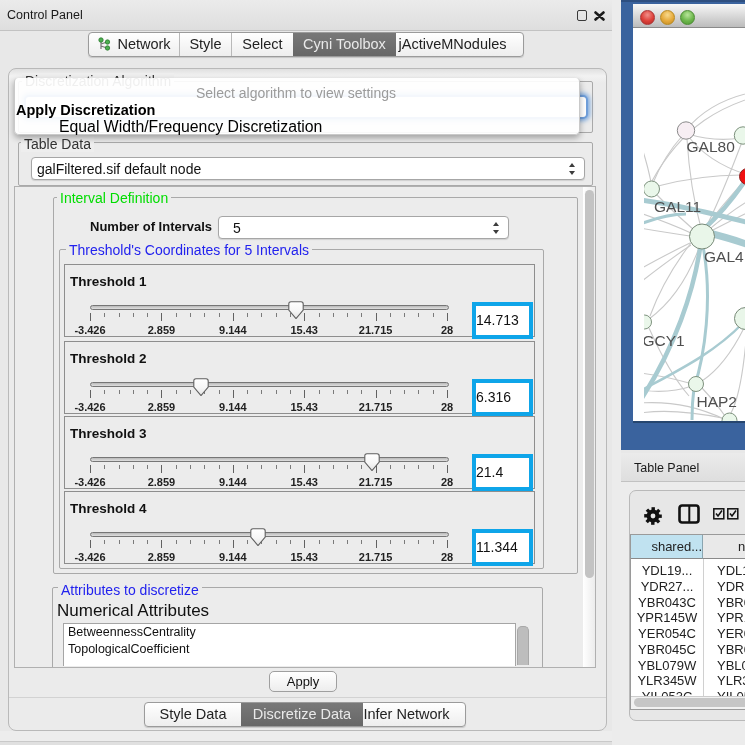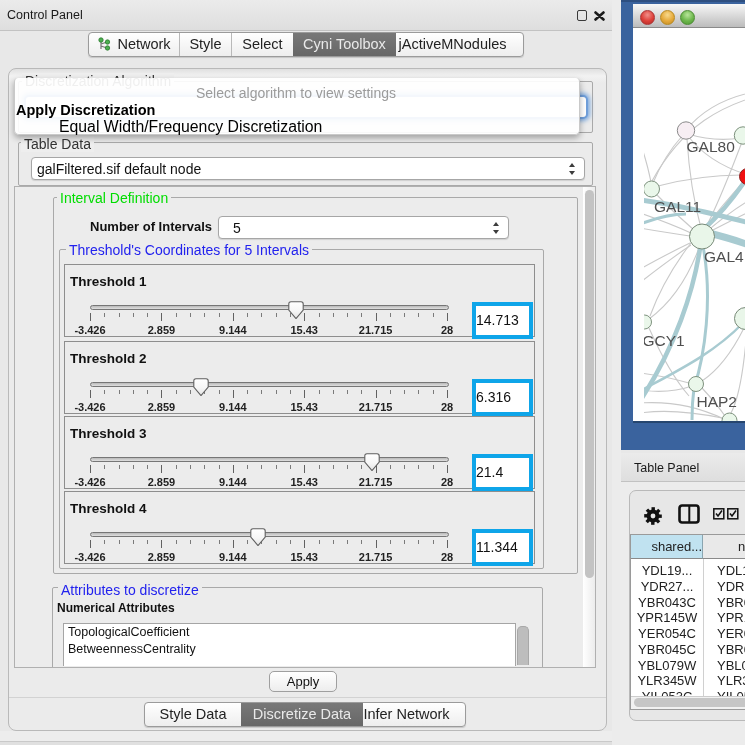--- a/index.html
+++ b/index.html
@@ -285,26 +285,26 @@
       </defs>
     <path d="M3,0.8 L13,0.8 Q15.2,0.8 15.2,3 L15.2,9 L8,17.6 L0.8,9 L0.8,3 Q0.8,0.8 3,0.8 Z" fill="url(#thg491)" stroke="#5f5f5f" stroke-width="1.1"></path>
   </svg>
   <div class="vfield">11.344</div>
 </div>
 
 <div class="abs" style="left:14px;top:187px;width:582px;height:480px;overflow:hidden;pointer-events:none;">
   <div class="fieldset" style="left:38px;top:400px;width:489px;height:120px;"></div>
 </div>
 <div class="fs-label" style="left:58px;top:582px;color:#2222ee;background:#ececec;">Attributes to discretize</div>
-<div class="abs" style="left:57px;top:601px;font-size:12px;font-weight:bold;color:#111;">Numerical Attributes</div>
+<div class="abs" style="left:57px;top:601px;font-size:17px;font-weight:normal;color:#111;">Numerical Attributes</div>
 
 <div class="abs" style="left:63px;top:623px;width:451px;height:42px;background:#fff;
   border:1px solid #a5a5a5;border-bottom:none;overflow:hidden;font-size:12.5px;color:#111;">
+  <div style="padding-left:4px;height:16.6px;line-height:16.6px;">BetweennessCentrality</div>
   <div style="padding-left:4px;height:16.6px;line-height:16.6px;">TopologicalCoefficient</div>
-  <div style="padding-left:4px;height:16.6px;line-height:16.6px;">BetweennessCentrality</div>
 </div>
 <div class="abs" style="left:517px;top:626px;width:10px;height:38px;background:#bdbdbd;
   border:1px solid #a8a8a8;border-radius:5px 5px 0 0;border-bottom:none;"></div>
 
 <div class="abs" style="left:269px;top:671px;width:66px;height:19px;border:1px solid #9f9f9f;
   border-radius:5px;background:linear-gradient(#ffffff,#ededed);font-size:13px;color:#111;
   text-align:center;line-height:19px;">Apply</div>
 
 <div class="abs" style="left:9px;top:697px;width:597px;height:1px;background:#d2d2d2;"></div>
 

